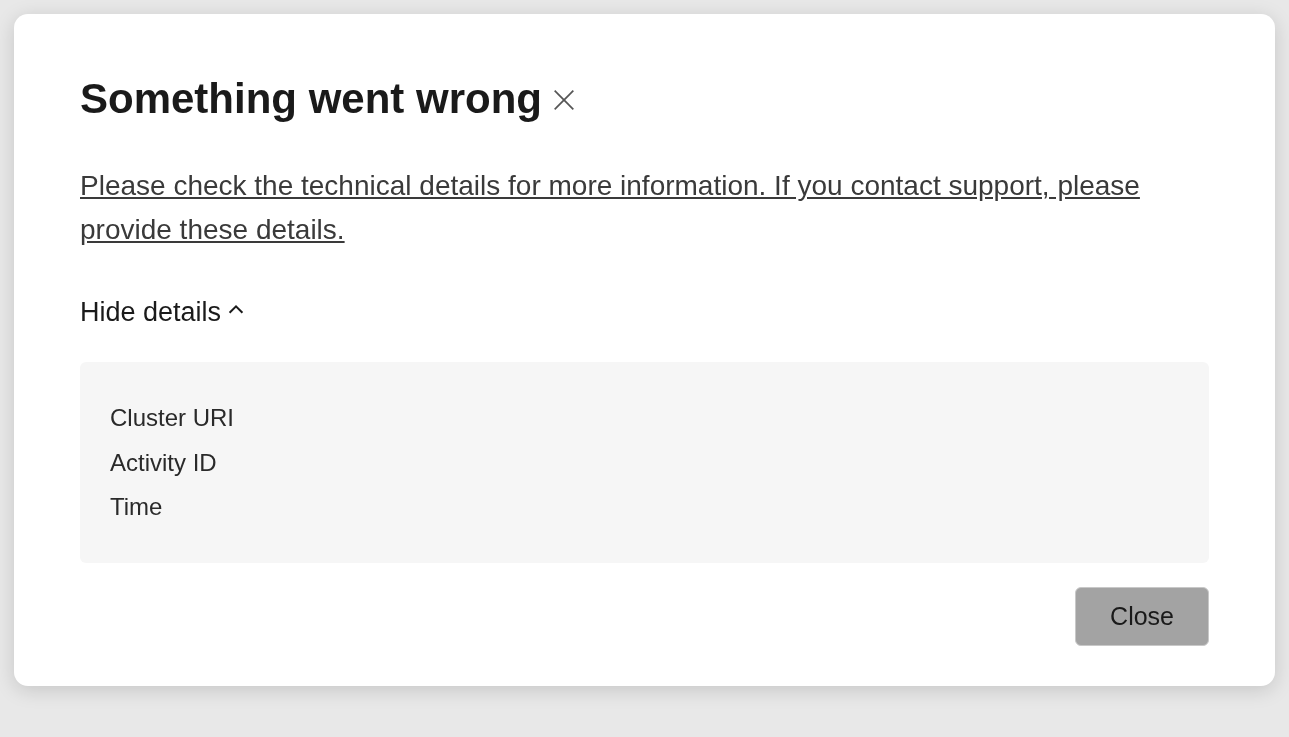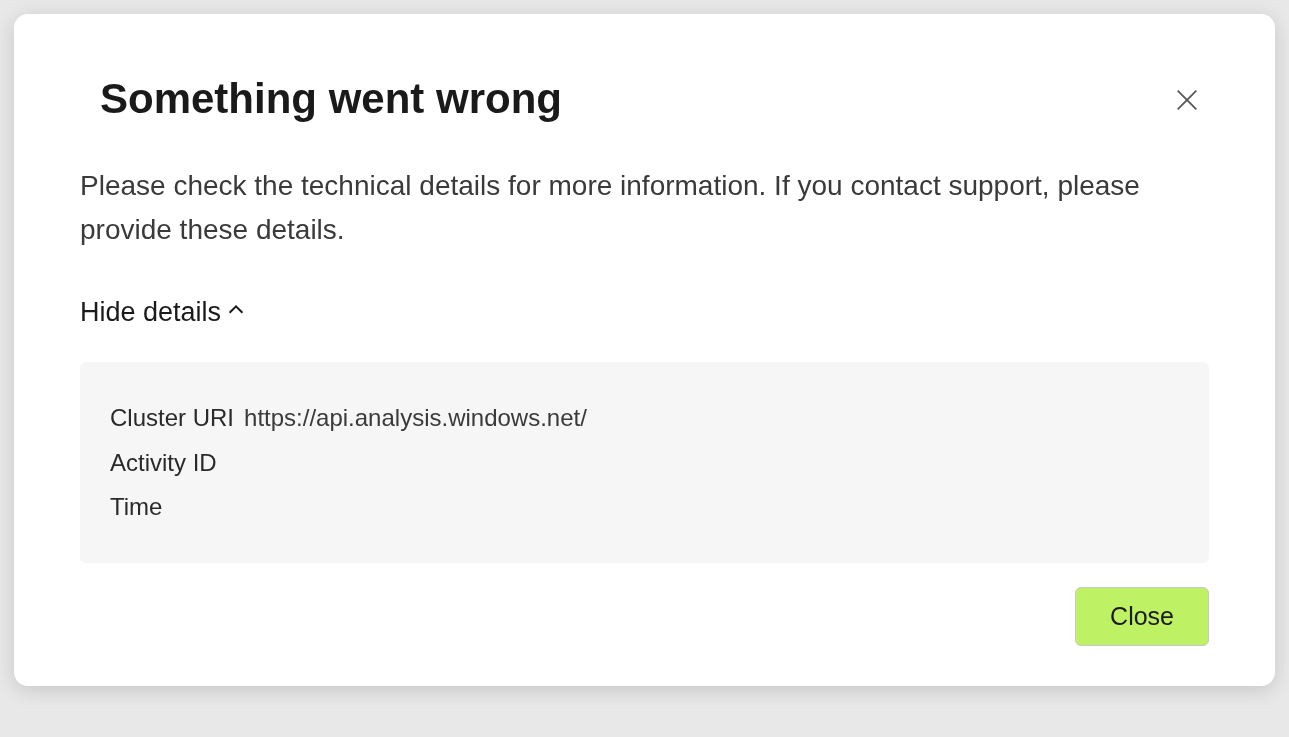--- a/index.html
+++ b/index.html
@@ -21,23 +21,22 @@
       background: #ffffff;
       border-radius: 14px;
       width: 100%;
       height: auto;
       box-shadow: 0 4px 20px rgba(0,0,0,0.15);
       padding: 60px 66px 40px 66px;
       position: relative;
     }
     .dialog-header {
       display: flex;
-      justify-content: space-between;
+      justify-content: flex-start;
       align-items: flex-start;
-      margin-left: 20px;
     }
     .dialog-title {
       font-size: 42px;
       font-weight: 600;
       color: #1a1a1a;
       line-height: 1.2;
     }
     .close-x {
       color: #555;
       cursor: pointer;
@@ -50,20 +49,21 @@
     .close-x svg {
       width: 28px;
       height: 28px;
     }
     .dialog-message {
       font-size: 28px;
       color: #3a3a3a;
       line-height: 1.55;
       margin-top: 40px;
       max-width: 1060px;
+      text-decoration: underline;
     }
     .details-toggle {
       display: flex;
       align-items: center;
       gap: 4px;
       margin-top: 46px;
       cursor: pointer;
       font-size: 27px;
       color: #1a1a1a;
       font-weight: 400;
@@ -94,21 +94,21 @@
     .detail-value {
       font-weight: 400;
       color: #3a3a3a;
     }
     .dialog-footer {
       display: flex;
       justify-content: flex-end;
       margin-top: 24px;
     }
     .close-button {
-      background: #bef264;
+      background: #a3a3a3;
       border: 1px solid #c8c8c8;
       border-radius: 6px;
       font-size: 25px;
       color: #1a1a1a;
       padding: 14px 34px;
       cursor: pointer;
       font-family: inherit;
     }
   </style>
 </head>
@@ -133,21 +133,20 @@
     <span>
       <svg viewBox="0 0 24 24" fill="none" stroke="currentColor" stroke-width="2.2">
         <polyline points="5 15 12 8 19 15"></polyline>
       </svg>
     </span>
   </div>
 
   <div class="details-panel">
     <div class="detail-row">
       <span class="detail-label">Cluster URI</span>
-      <span class="detail-value">https://api.analysis.windows.net/</span>
     </div>
     <div class="detail-row">
       <span class="detail-label">Activity ID</span>
     </div>
     <div class="detail-row">
       <span class="detail-label">Time</span>
     </div>
   </div>
 
   <div class="dialog-footer">

